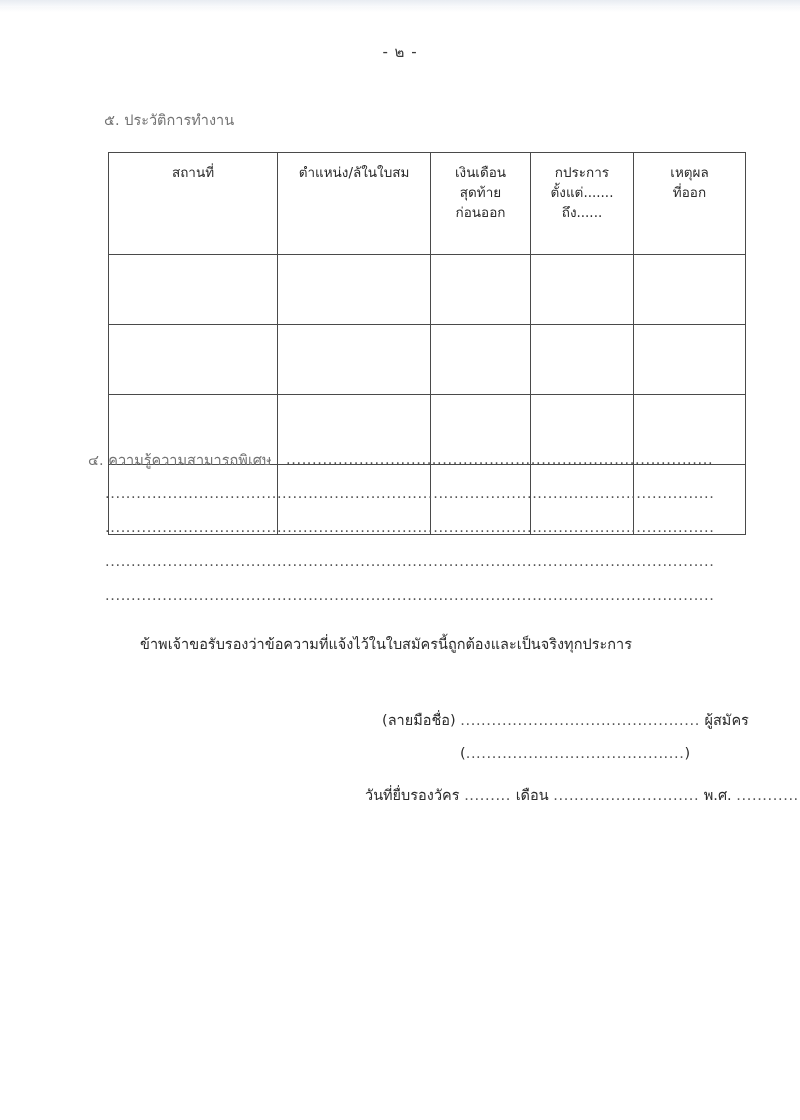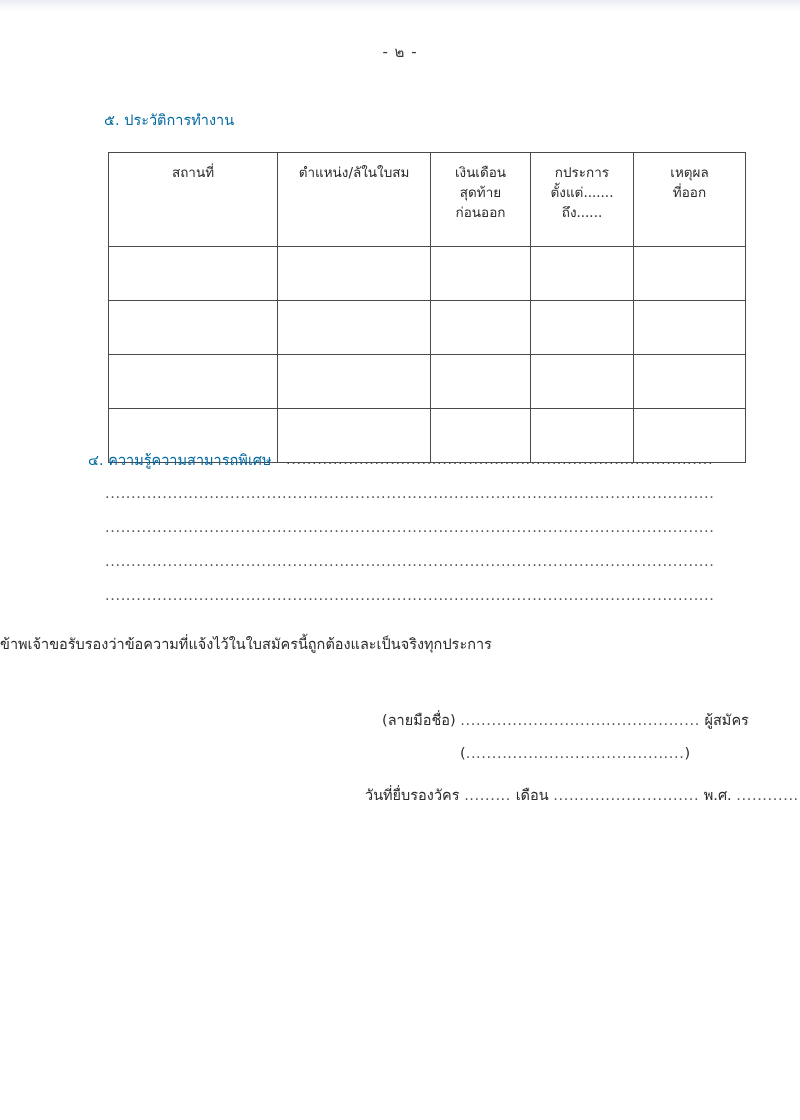--- a/index.html
+++ b/index.html
@@ -41,37 +41,37 @@
     width: 800px;
     text-align: center;
     font-size: 15px;
     letter-spacing: 1px;
     color: #3a3a3a;
   }
 
   .section-heading {
     position: absolute;
     font-size: 14.5px;
-    color: #0369a1;
+    color: #737373;
     white-space: nowrap;
   }
   #heading-work-history { left: 104px; top: 108px; }
 
   
   .work-table {
     position: absolute;
     left: 108px;
     top: 152px;
     width: 637px;
     border-collapse: collapse;
     table-layout: fixed;
   }
   .work-table td, .work-table th {
     border: 1px solid #4a4a4a;
-    padding: 4px;
+    padding: 12px;
     vertical-align: top;
   }
   .work-table th {
     font-weight: normal;
     height: 80px;
     padding-top: 9px;
     text-align: center;
   }
   .work-table td { height: 45px; }
   .col-1 { width: 169px; }
@@ -106,21 +106,21 @@
   #dots-row-2 { left: 105px; top: 520px; width: 609px; }
   #dots-row-3 { left: 105px; top: 554px; width: 609px; }
   #dots-row-4 { left: 105px; top: 588px; width: 609px; }
 
   
   .certification {
     position: absolute;
     left: 0;
     top: 632px;
     width: 772px;
-    text-align: left;
+    text-align: center;
     font-size: 14.5px;
     color: #2b2b2b;
   }
 
   
   .sig-line {
     position: absolute;
     font-size: 14.5px;
     color: #2b2b2b;
     white-space: nowrap;

